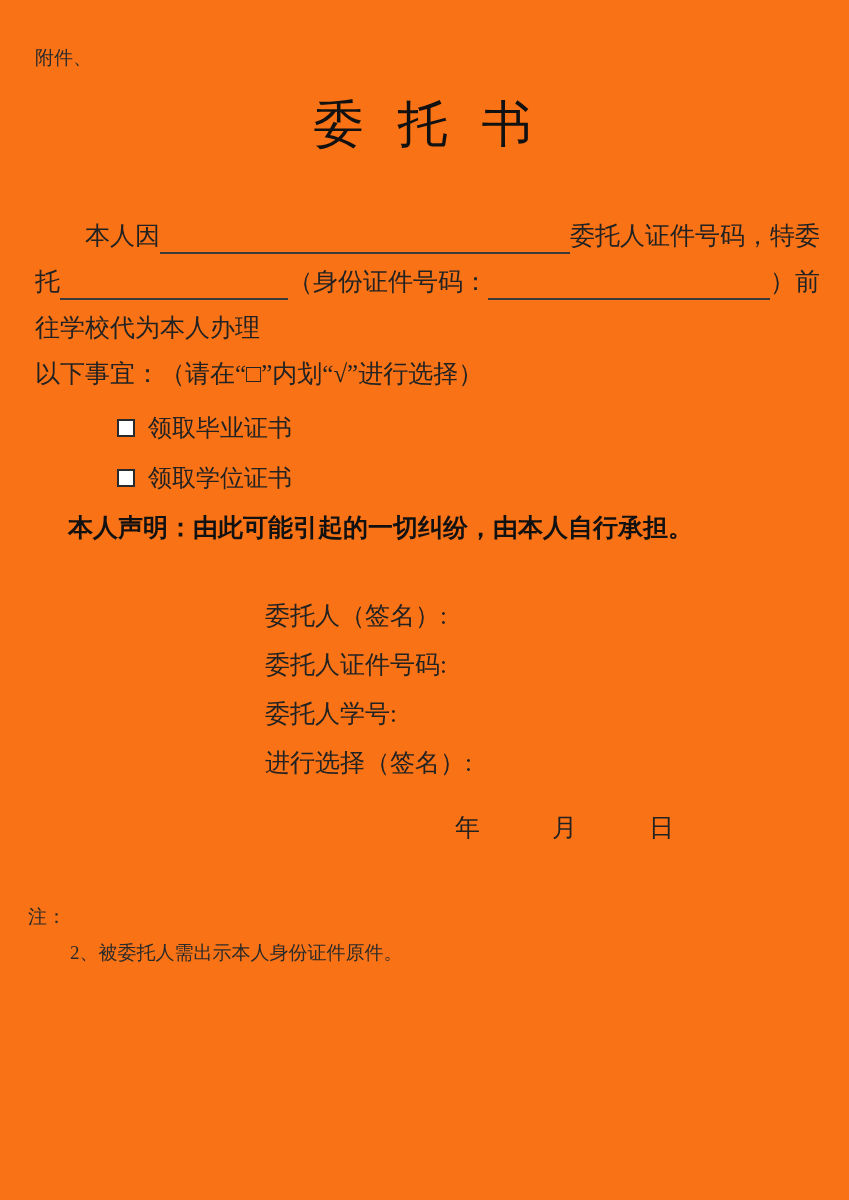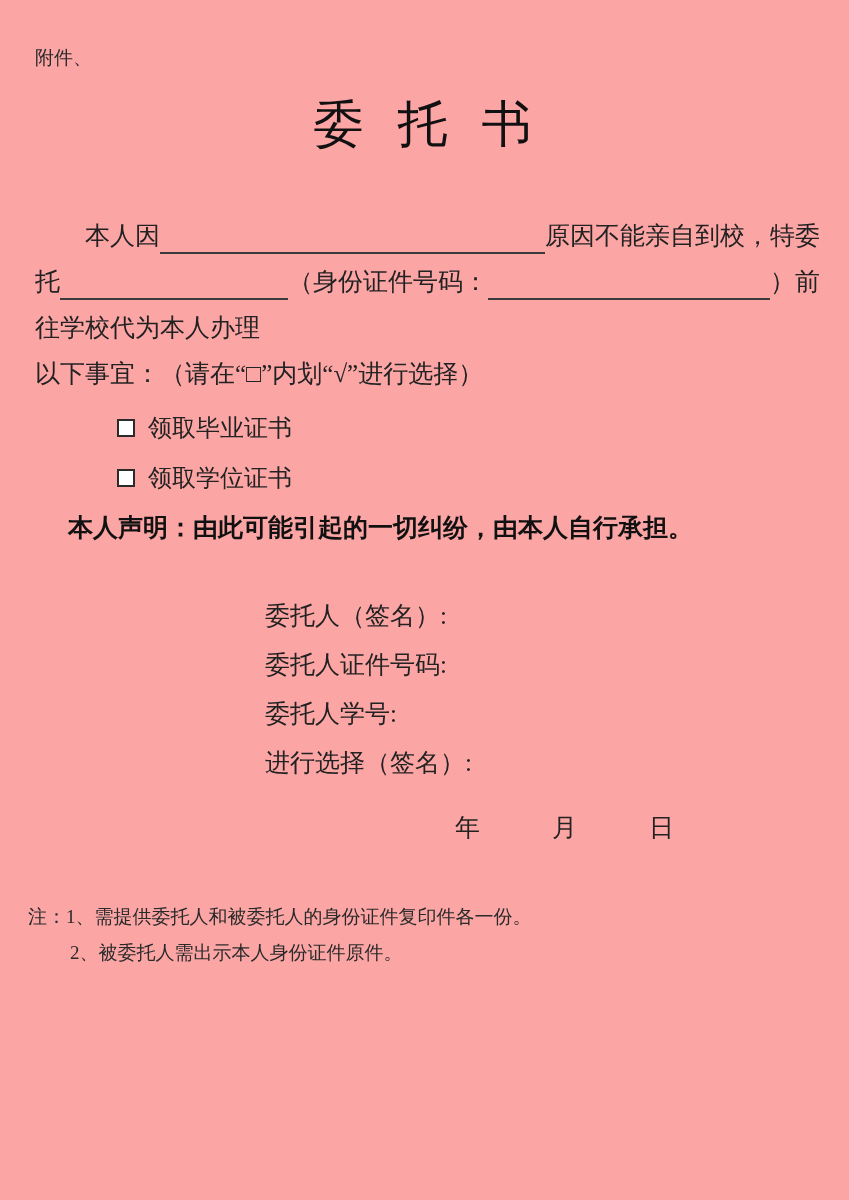--- a/index.html
+++ b/index.html
@@ -2,21 +2,21 @@
 <html><head>
 <meta charset="utf-8">
 <style>
   * { margin: 0; padding: 0; box-sizing: border-box; }
   html, body { background: #ffffff; }
   .page {
     position: relative;
     width: 849px;
     height: 1200px;
     margin: 0 auto;
-    background: #fca5a5;
+    background: #f97316;
     color: #1f1f1f;
     font-family: "Liberation Serif", serif;
     overflow: hidden;
   }
   .content {
     padding: 45px 29px 0 35px;
   }
   .attachment {
     font-size: 19px;
     line-height: 26px;
@@ -120,21 +120,21 @@
   <div class="content">
 
     <div class="attachment">附件、</div>
 
     <div class="doc-title">委 托 书</div>
 
     <div class="para">
       <div class="para-line">
         <span class="indent2">本人因</span>
         <span class="blank blank-reason"></span>
-        <span>原因不能亲自到校，特委</span>
+        <span>委托人证件号码，特委</span>
       </div>
       <div class="para-line">
         <span>托</span>
         <span class="blank blank-trustee"></span>
         <span>（身份证件号码：</span>
         <span class="blank blank-id"></span>
         <span>）前</span>
       </div>
       <div class="para-line">
         <span>往学校代为本人办理</span>
@@ -166,21 +166,20 @@
 
     <div class="date-line">
       <span>年</span>
       <span>月</span>
       <span>日</span>
     </div>
 
     <div class="notes">
       <div class="note-row">
         <span class="note-label">注：</span>
-        <span>1、需提供委托人和被委托人的身份证件复印件各一份。</span>
       </div>
       <div class="note-row">
         <span class="note-item2">2、被委托人需出示本人身份证件原件。</span>
       </div>
     </div>
 
   </div>
 </div>
 
 </body></html>

